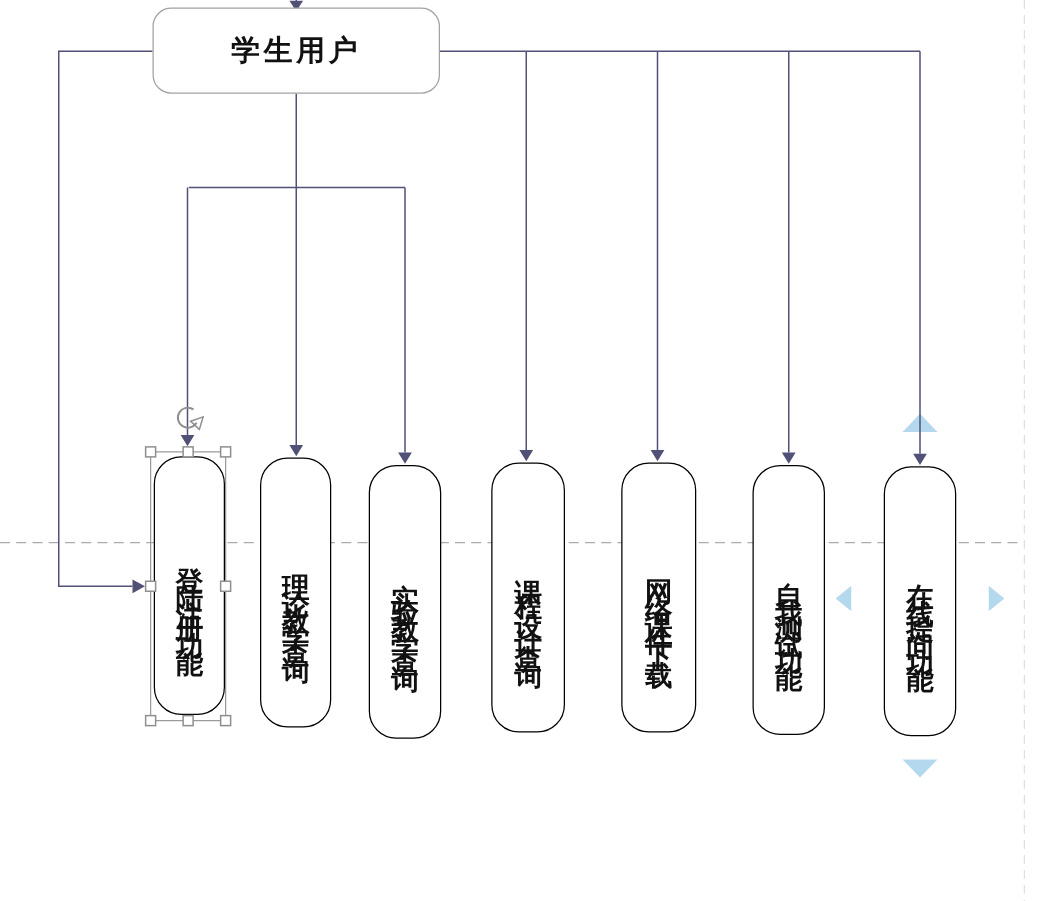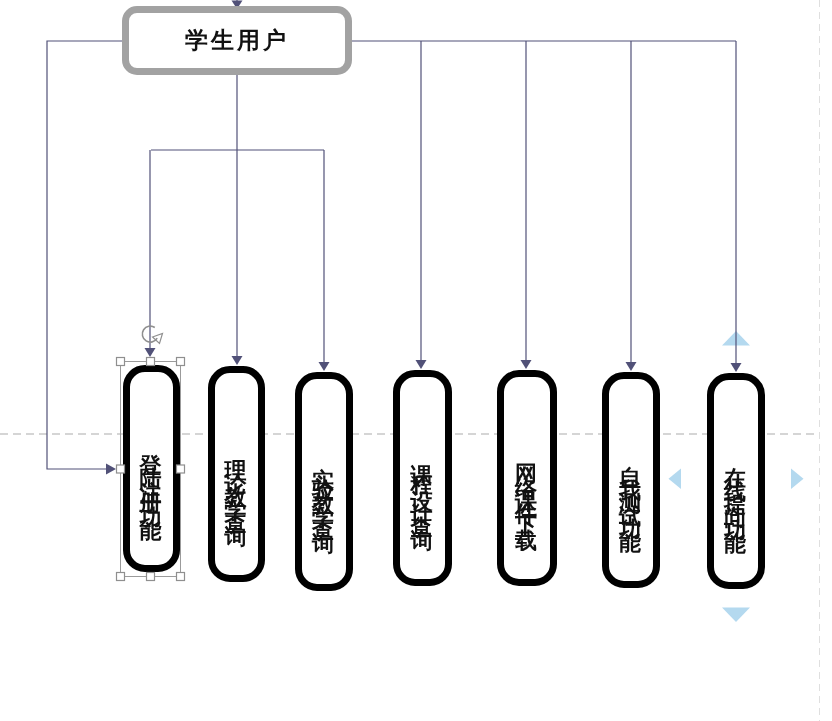--- a/index.html
+++ b/index.html
@@ -4,21 +4,21 @@
 <style>
   html,body{margin:0;padding:0;background:#fff;}
   #canvas{
     position:relative;width:832px;height:721px;background:#ffffff;
     overflow:hidden;
     font-family:"DejaVu Serif","Liberation Serif",serif;
   }
   svg.layer{position:absolute;left:0;top:0;pointer-events:none;}
   
   .node{
-    position:absolute;background:#ffffff;border:7px solid #000000;
+    position:absolute;background:#ffffff;border:1px solid #000000;
     display:flex;align-items:center;justify-content:center;
     box-sizing:border-box;color:#111111;
   }
   .root-node{
     left:122px;top:6px;width:230px;height:69px;border-radius:15px;
     border-color:#a2a2a2;
   }
   .root-node .hlabel{
     font-size:23px;letter-spacing:3px;font-weight:600;white-space:nowrap;
   }

